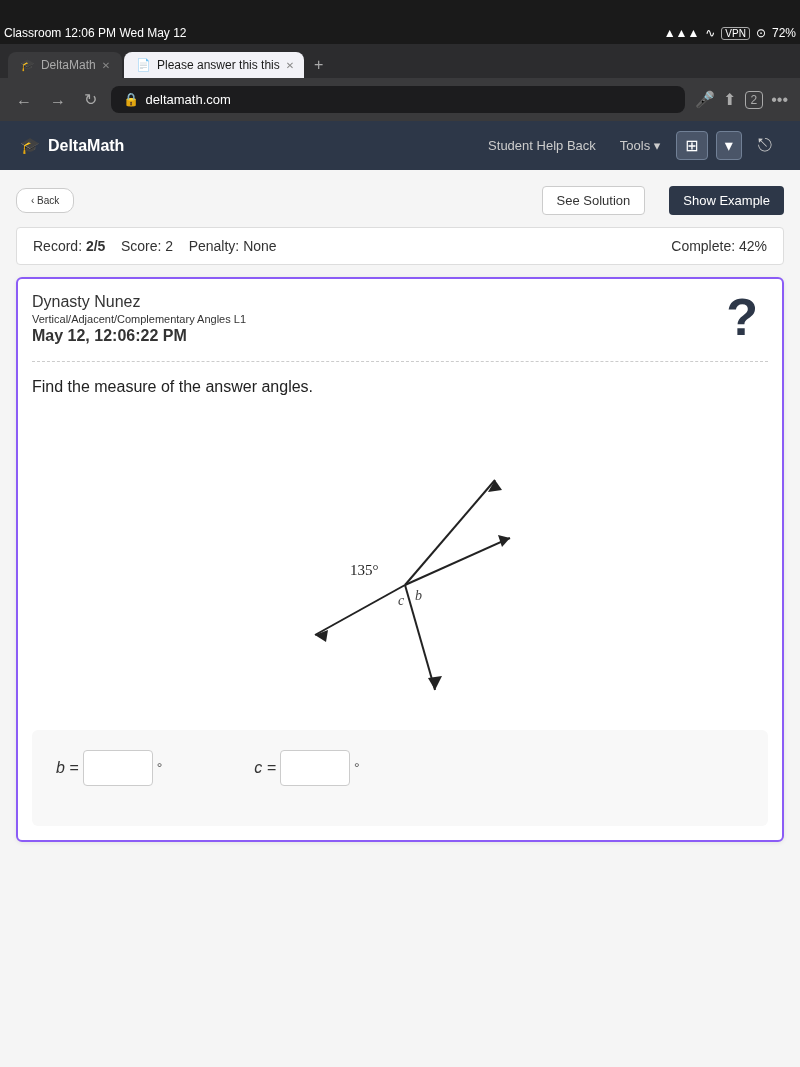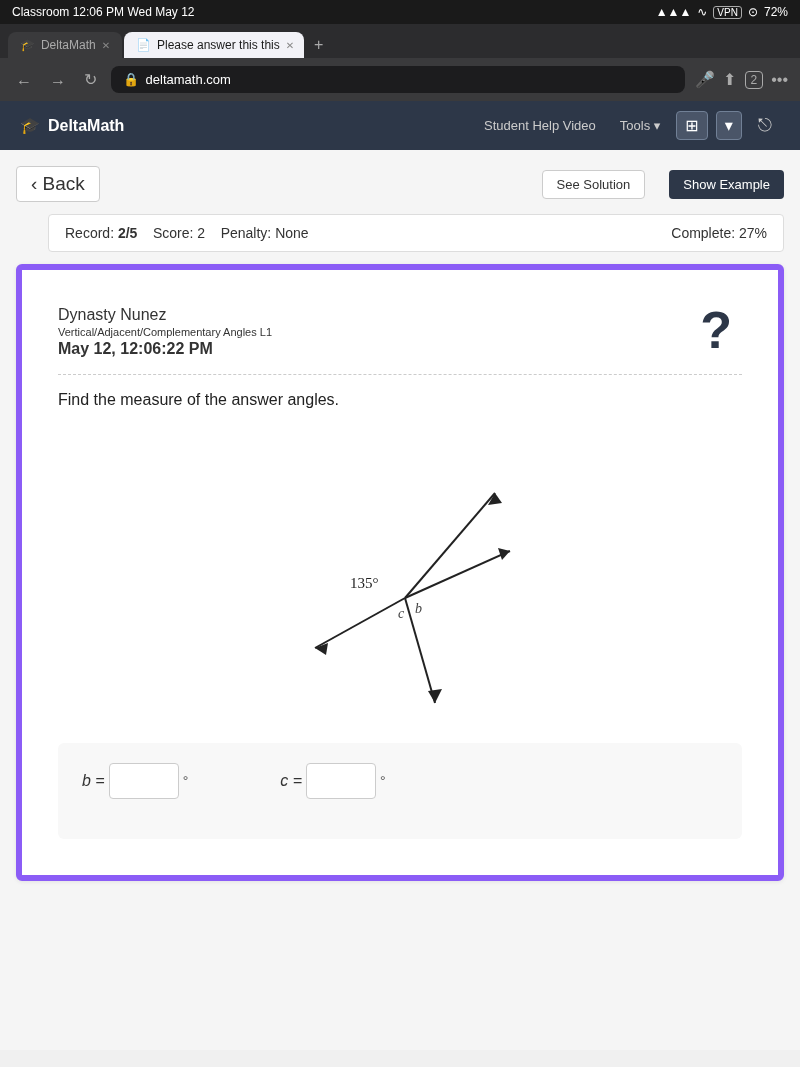--- a/index.html
+++ b/index.html
@@ -3,25 +3,25 @@
   <meta charset="utf-8">
   <style>
     * { box-sizing: border-box; margin: 0; padding: 0; }
     body { font-family: -apple-system, BlinkMacSystemFont, 'Segoe UI', sans-serif; background: #f0f0f0; width: 800px; }
 
     
     .status-bar {
       background: #1a1a1a;
       color: white;
       font-size: 12px;
-      padding: 4px 12px;
+      padding: 4px 4px;
       display: flex;
       justify-content: space-between;
-      align-items: center;
-      height: 24px;
+      align-items: flex-end;
+      height: 44px;
     }
     .status-left { display: flex; gap: 8px; align-items: center; }
     .status-right { display: flex; gap: 6px; align-items: center; }
 
     
     .browser-chrome {
       background: #2c2c2e;
       padding: 0;
     }
     .tab-bar {
@@ -124,23 +124,23 @@
     
     .action-bar {
       display: flex;
       justify-content: space-between;
       align-items: center;
       margin-bottom: 12px;
     }
     .back-btn {
       background: white;
       border: 1px solid #ccc;
-      border-radius: 4px;
+      border-radius: 10px;
       padding: 6px 14px;
-      font-size: 19px;
+      font-size: 10px;
       cursor: pointer;
       color: #333;
       display: flex;
       align-items: center;
       gap: 4px;
     }
     .action-btns { display: flex; gap: 24px; }
     .see-solution-btn {
       background: white;
       border: 1px solid #ccc;
@@ -165,30 +165,29 @@
       background: white;
       border: 1px solid #ddd;
       border-radius: 4px;
       padding: 10px 16px;
       display: flex;
       justify-content: space-between;
       align-items: center;
       margin-bottom: 12px;
       font-size: 14px;
       color: #333;
-      margin-left: 32px;
     }
     .record-bar strong { font-weight: bold; }
 
     
     .problem-card {
       background: white;
-      border: 6px solid #8b5cf6;
+      border: 2px solid #8b5cf6;
       border-radius: 6px;
-      padding: 36px;
+      padding: 14px;
       box-shadow: 0 1px 4px rgba(0,0,0,0.08);
     }
     .student-name { font-size: 16px; font-weight: normal; color: #333; margin-bottom: 2px; }
     .problem-type { font-size: 11px; color: #333; margin-bottom: 2px; }
     .timestamp { font-size: 16px; color: #333; margin-bottom: 2px; font-weight: bold; }
     .question-mark {
       float: right;
       font-size: 52px;
       color: #2d3748;
       font-weight: bold;
@@ -298,21 +297,21 @@
   </div>
 </div>
 
 <div class="app-header">
   <div class="app-logo">
     <span>🎓</span>
     <span>DeltaMath</span>
   </div>
   <div class="app-header-spacer"></div>
   <div class="app-header-tools">
-    <button class="app-header-btn">Student Help Video</button>
+    <button class="app-header-btn">Student Help Back</button>
     <button class="app-header-btn">
       <span>Tools</span>
       <span> ▾</span>
     </button>
     <button class="calc-btn">⊞</button>
     <button class="calc-btn">▾</button>
     <button class="app-header-btn" style="font-size:18px;">⎋</button>
   </div>
 </div>
 
@@ -332,21 +331,21 @@
       <strong>2/5</strong>
       &nbsp;&nbsp;
       <span>Score:</span>
       <span> </span><span>2</span>
       &nbsp;&nbsp;
       <span>Penalty:</span>
       <span> </span><span>None</span>
     </div>
     <div>
       <span>Complete:</span>
-      <span> </span><span>27%</span>
+      <span> </span><span>42%</span>
     </div>
   </div>
 
   <div class="problem-card">
     <div style="position:relative;">
       <p class="student-name">Dynasty Nunez</p>
       <p class="problem-type">Vertical/Adjacent/Complementary Angles L1</p>
       <p class="timestamp">May 12, 12:06:22 PM</p>
       <div class="question-mark">?</div>
     </div>

